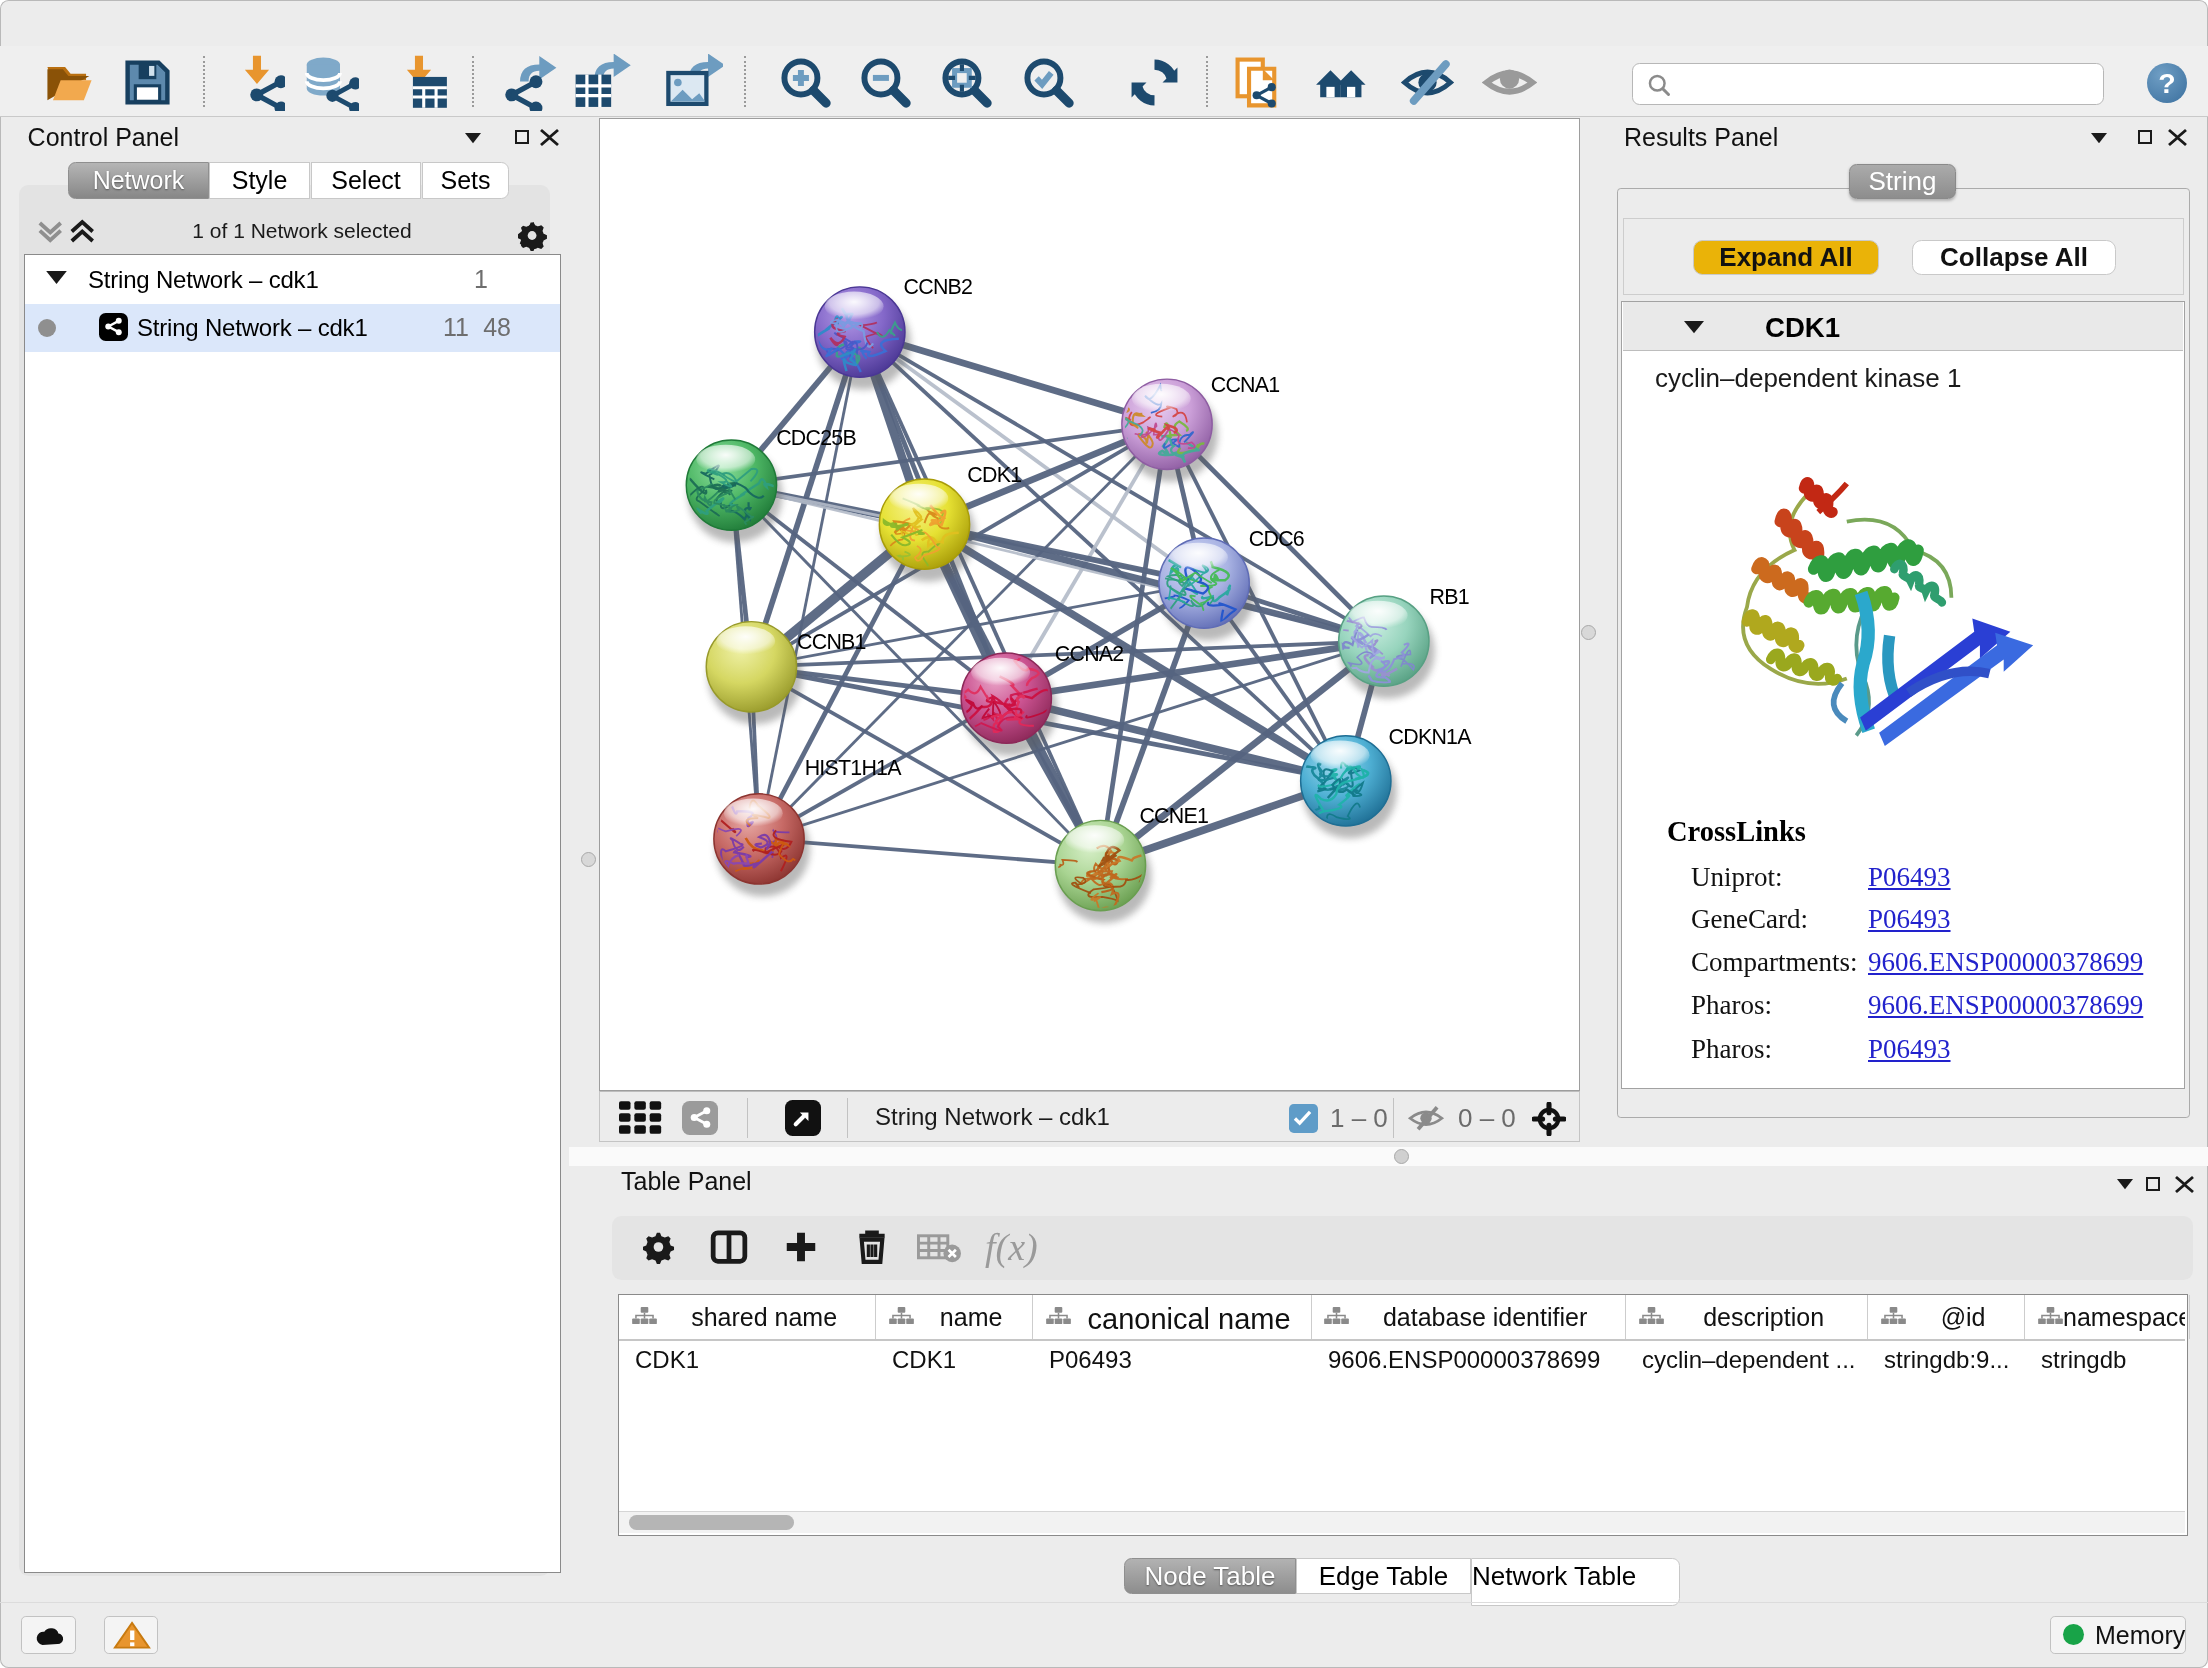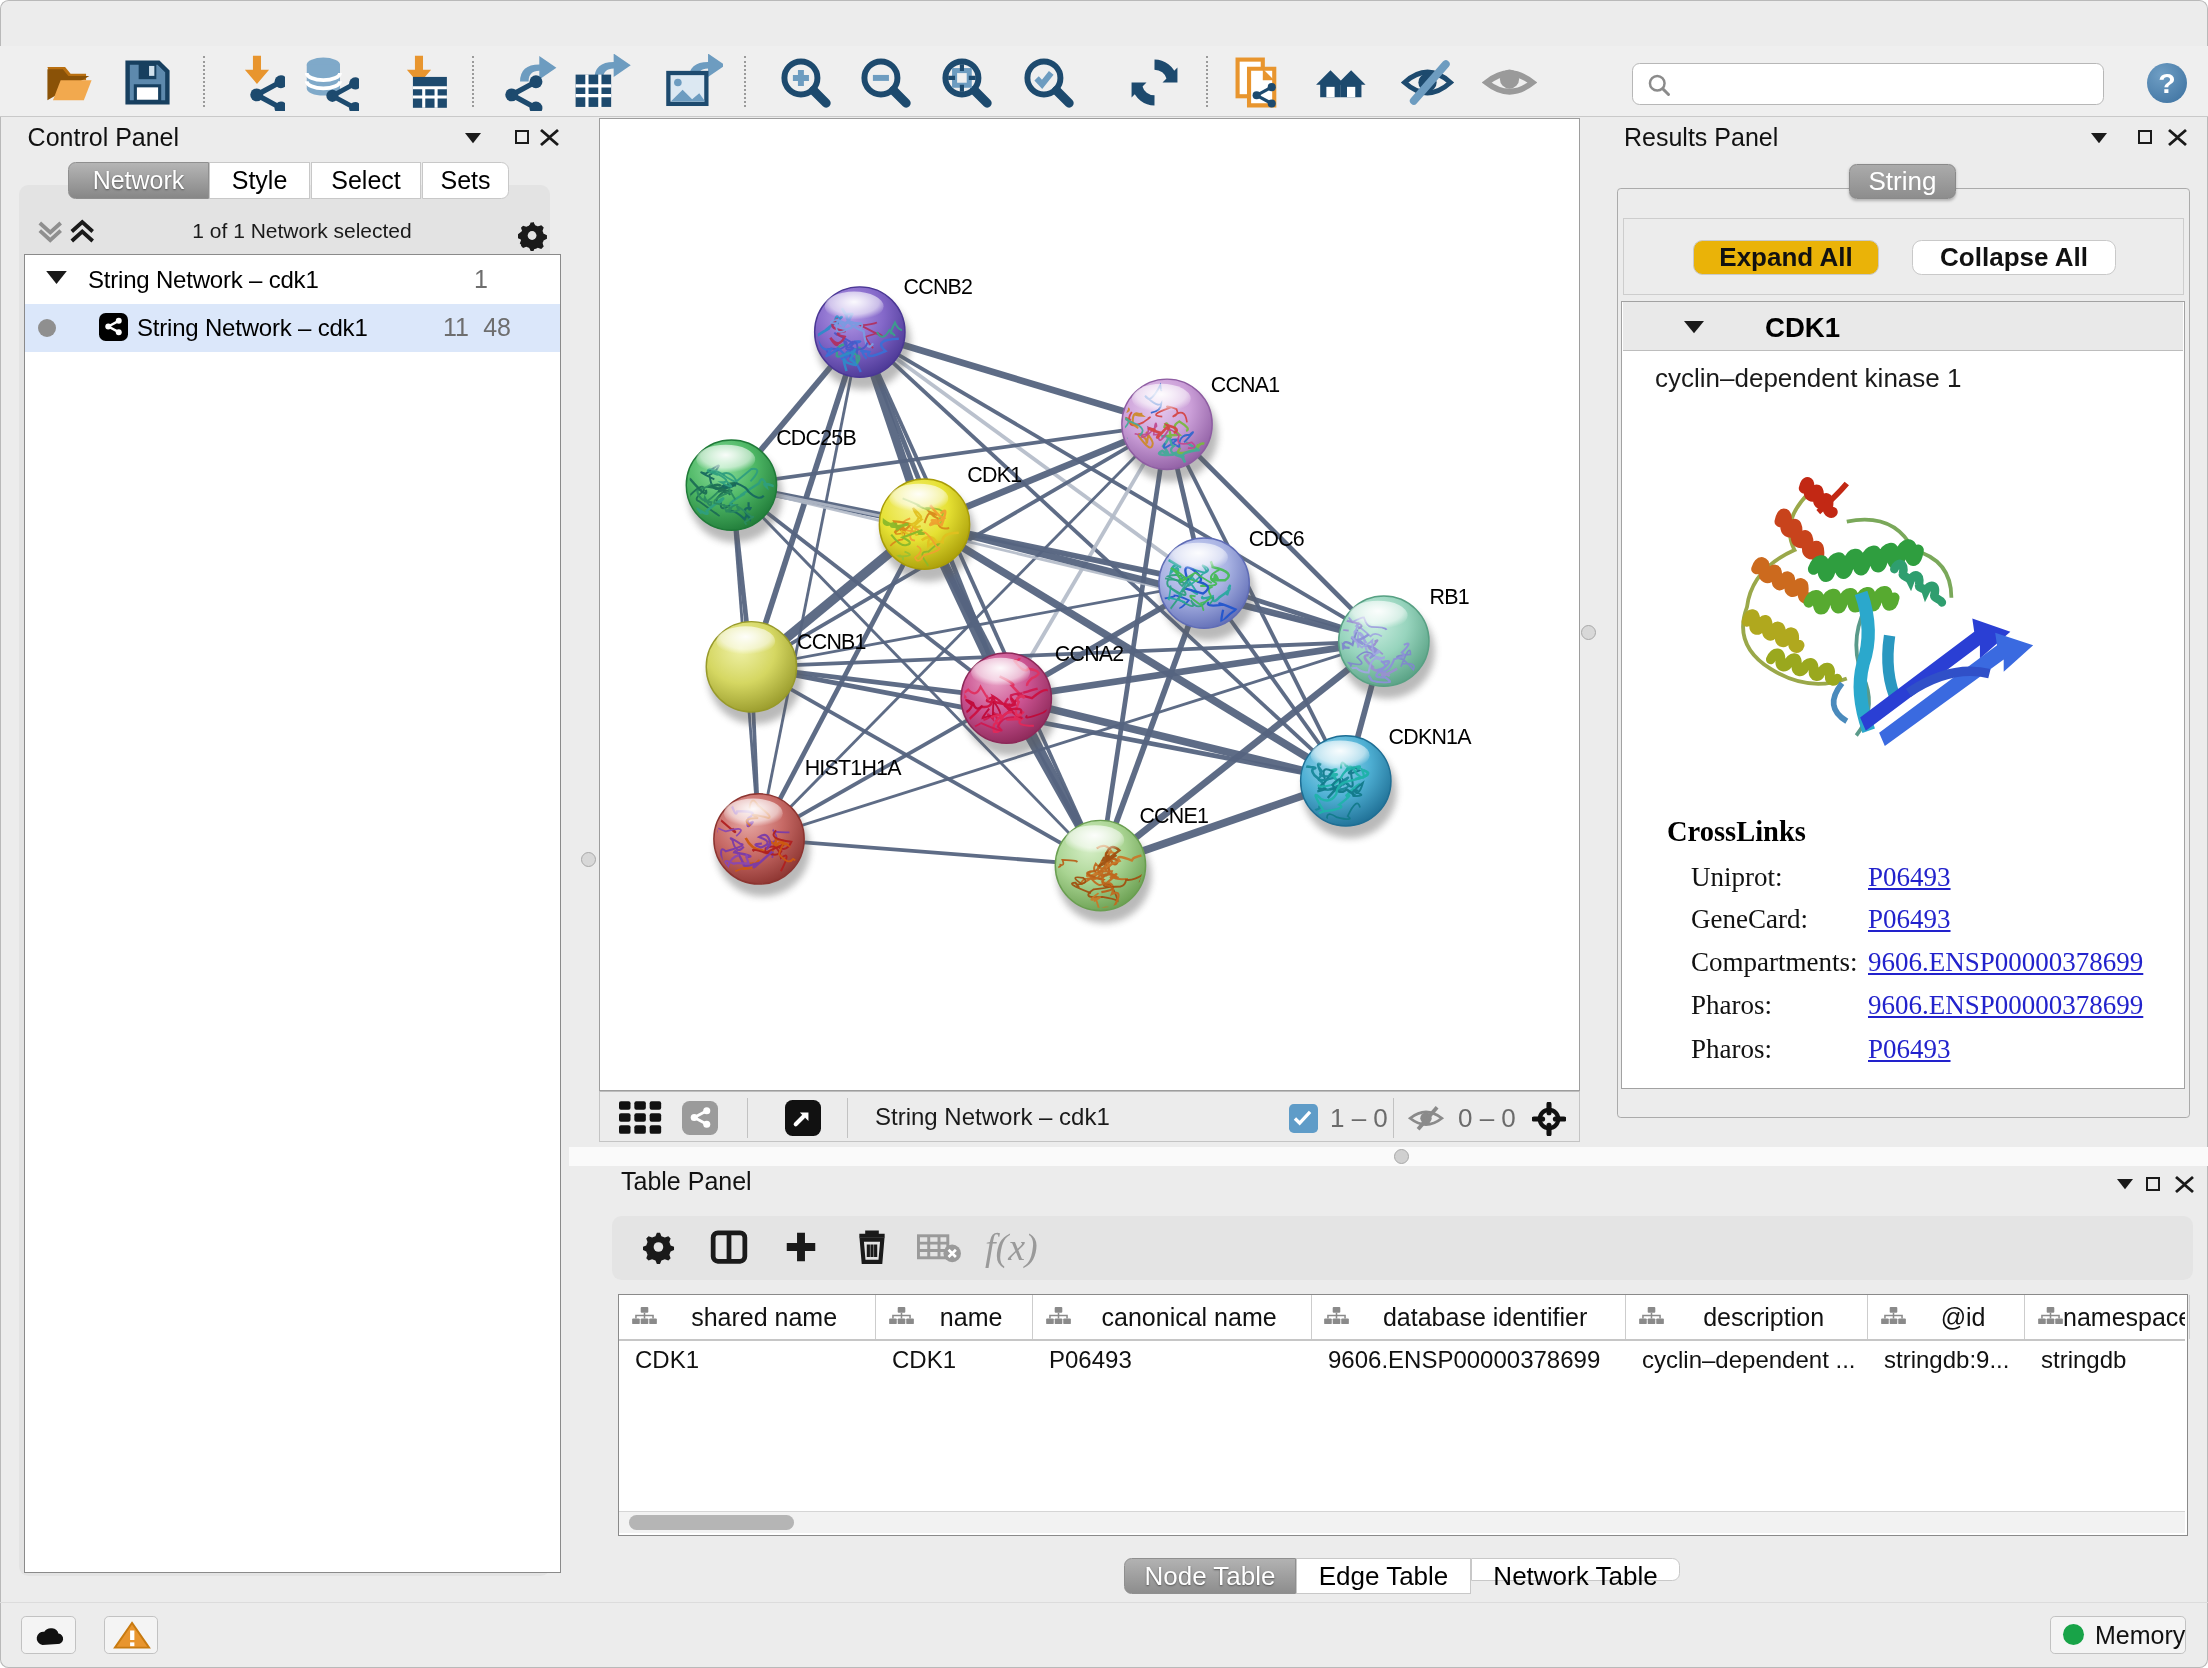--- a/index.html
+++ b/index.html
@@ -763,21 +763,21 @@
         <div style="position:absolute;left:414px;top:0;width:279px;height:44px;border-right:1.9px solid #cdcdcd;">
           <svg style="position:absolute;left:13.3px;top:12.4px" width="25" height="19" viewBox="0 0 26 20">
             <g fill="#8a8a8a">
               <rect x="9" y="0" width="8" height="6" rx="1"></rect>
               <rect x="0" y="12" width="8" height="6" rx="1"></rect>
               <rect x="9" y="12" width="8" height="6" rx="1"></rect>
               <rect x="18" y="12" width="8" height="6" rx="1"></rect>
               <path d="M13,6 v3 M4,12 v-3 h18 v3 M13,9 v3" stroke="#8a8a8a" stroke-width="1.6" fill="none"></path>
             </g>
           </svg>
-          <div style="position:absolute;left:38px;right:3.8px;top:7.6px;text-align:center;font-size:25px;color:#111;white-space:nowrap;overflow:hidden;">canonical name</div>
+          <div style="position:absolute;left:38px;right:3.8px;top:7.6px;text-align:center;font-size:29px;color:#111;white-space:nowrap;overflow:hidden;">canonical name</div>
         </div>
         <div style="position:absolute;left:692px;top:0;width:315px;height:44px;border-right:1.9px solid #cdcdcd;">
           <svg style="position:absolute;left:13.3px;top:12.4px" width="25" height="19" viewBox="0 0 26 20">
             <g fill="#8a8a8a">
               <rect x="9" y="0" width="8" height="6" rx="1"></rect>
               <rect x="0" y="12" width="8" height="6" rx="1"></rect>
               <rect x="9" y="12" width="8" height="6" rx="1"></rect>
               <rect x="18" y="12" width="8" height="6" rx="1"></rect>
               <path d="M13,6 v3 M4,12 v-3 h18 v3 M13,9 v3" stroke="#8a8a8a" stroke-width="1.6" fill="none"></path>
             </g>
@@ -826,21 +826,21 @@
         <div style="position:absolute;left:430px;top:51px;font-size:24px;color:#111;white-space:nowrap;">P06493</div>
         <div style="position:absolute;left:709px;top:51px;font-size:24px;color:#111;white-space:nowrap;">9606.ENSP00000378699</div>
         <div style="position:absolute;left:1023px;top:51px;font-size:24px;color:#111;white-space:nowrap;">cyclin–dependent ...</div>
         <div style="position:absolute;left:1265px;top:51px;font-size:24px;color:#111;white-space:nowrap;">stringdb:9...</div>
         <div style="position:absolute;left:1422px;top:51px;font-size:24px;color:#111;white-space:nowrap;">stringdb</div>
 <div style="position:absolute;left:0;top:216px;width:1566px;height:22px;background:#f2f2f2;border-top:1.9px solid #d5d5d5;"></div>
 <div style="position:absolute;left:9.5px;top:220px;width:165px;height:15px;background:#b5b5b5;border-radius:7.6px;"></div>
 </div>
 <div style="position:absolute;left:1124px;top:1558px;width:172px;height:36px;background:linear-gradient(#b2b2b2,#8d8d8d);border:1px solid #8f8f8f;border-radius:7.6px 0 0 7.6px;color:#fff;font-size:26px;text-align:center;line-height:34px;text-shadow:0 1px 1.9px #555;">Node Table</div>
 <div style="position:absolute;left:1296px;top:1558px;width:175px;height:36px;background:#fff;border:1px solid #c8c8c8;color:#000;font-size:26px;text-align:center;line-height:34px;">Edge Table</div>
-<div style="position:absolute;left:1471px;top:1558px;width:209px;height:23px;background:#fff;border:1px solid #c8c8c8;border-radius:0 7.6px 7.6px 0;color:#000;font-size:26px;text-align:center;line-height:34px;">Network Table</div>
+<div style="position:absolute;left:1471px;top:1558px;width:209px;height:48px;background:#fff;border:1px solid #c8c8c8;border-radius:0 7.6px 7.6px 0;color:#000;font-size:26px;line-height:34px;">Network Table</div>
 </div>
 <div style="position:absolute;left:569px;top:1147px;width:1640px;height:19px;background:#fafafa;"></div>
 <div id="statusline"></div>
 <div class="sbtn" style="left:21px;width:55px;">
 <svg style="position:absolute;left:10.5px;top:6.7px" width="32" height="23" viewBox="0 0 34 24">
         <path d="M10,22 a6,6 0 1 1 2,-14 a8,7 0 0 1 15,2 a5.5,5.5 0 0 1 -1,11 z" fill="#111"></path>
       </svg>
 </div>
 <div class="sbtn" style="left:104px;width:54px;">
 <svg style="position:absolute;left:7.6px;top:3.8px" width="38" height="28.5" viewBox="0 0 40 30">

